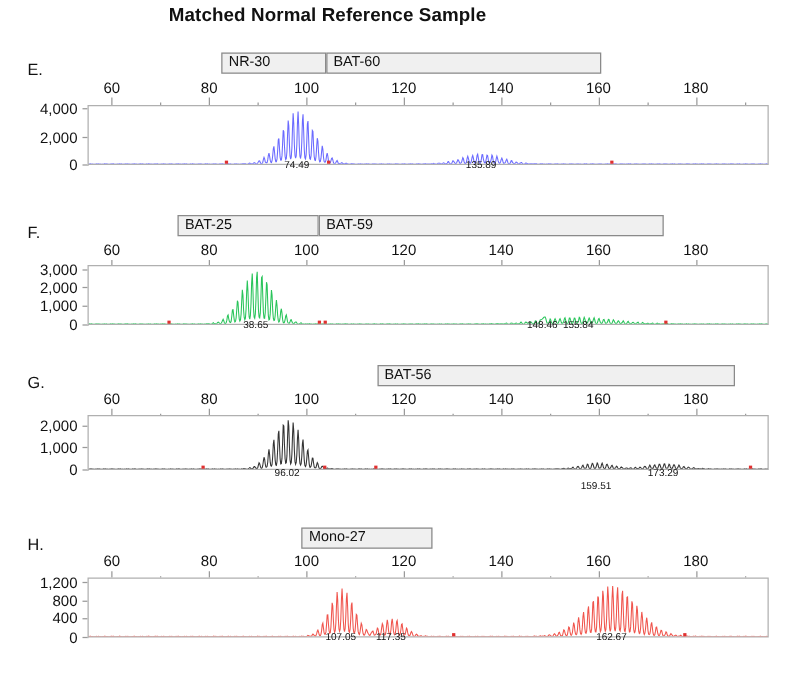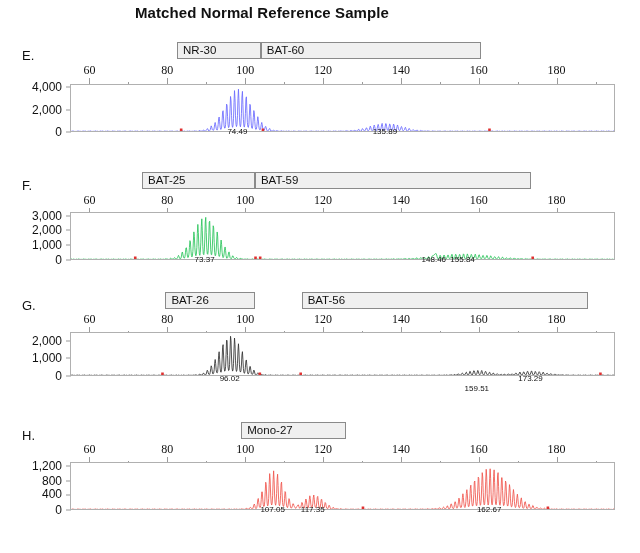--- a/index.html
+++ b/index.html
@@ -34,21 +34,20 @@
     white-space:nowrap;
     overflow:hidden;
   }
   
   .axis{position:absolute;height:20px;left:0;width:640px;}
   .axis-label{
     position:absolute;top:0;
     font-size:12px;
     transform:translateX(-50%);
     white-space:nowrap;
-    font-family:Liberation Serif, serif;
   }
   .tick{
     position:absolute;
     width:1px;background:#9a9a9a;
   }
   .tick.major{height:9px;}
   .tick.minor{height:5px;}
   
   .plot{
     position:absolute;
@@ -172,28 +171,27 @@
       <div class="plot" style="left: 70px; top: 212px; width: 545px; height: 48px;">
         <svg width="545" height="48">
           <path d="M 0 46.5 L 0.00 46.35 L 0.50 46.03 L 0.99 46.08 L 1.49 46.49 L 1.98 46.08 L 2.48 46.07 L 2.97 46.38 L 3.47 46.37 L 3.96 46.41 L 4.46 46.47 L 4.95 46.45 L 5.45 46.20 L 5.95 46.13 L 6.44 46.44 L 6.94 46.11 L 7.43 45.97 L 7.93 46.27 L 8.42 46.31 L 8.92 46.18 L 9.41 46.35 L 9.91 46.49 L 10.40 46.42 L 10.90 46.29 L 11.40 46.41 L 11.89 46.22 L 12.39 45.99 L 12.88 46.19 L 13.38 46.33 L 13.87 46.03 L 14.37 46.17 L 14.86 46.49 L 15.36 46.37 L 15.85 46.48 L 16.35 46.45 L 16.85 46.36 L 17.34 46.12 L 17.84 46.19 L 18.33 46.40 L 18.83 46.01 L 19.32 46.03 L 19.82 46.43 L 20.31 46.23 L 20.81 46.24 L 21.30 46.44 L 21.80 46.49 L 22.30 46.35 L 22.79 46.28 L 23.29 46.48 L 23.78 46.09 L 24.28 46.00 L 24.77 46.34 L 25.27 46.19 L 25.76 46.05 L 26.26 46.29 L 26.75 46.43 L 27.25 46.41 L 27.75 46.46 L 28.24 46.49 L 28.74 46.26 L 29.23 46.08 L 29.73 46.29 L 30.22 46.24 L 30.72 45.96 L 31.21 46.14 L 31.71 46.44 L 32.20 46.21 L 32.70 46.32 L 33.20 46.49 L 33.69 46.44 L 34.19 46.28 L 34.68 46.31 L 35.18 46.34 L 35.67 46.01 L 36.17 46.07 L 36.66 46.49 L 37.16 46.10 L 37.65 46.11 L 38.15 46.40 L 38.65 46.41 L 39.14 46.48 L 39.64 46.42 L 40.13 46.44 L 40.63 46.16 L 41.12 46.10 L 41.62 46.44 L 42.11 46.10 L 42.61 45.98 L 43.10 46.28 L 43.60 46.33 L 44.10 46.24 L 44.59 46.40 L 45.09 46.50 L 45.58 46.37 L 46.08 46.23 L 46.57 46.40 L 47.07 46.20 L 47.56 45.97 L 48.06 46.19 L 48.55 46.34 L 49.05 46.07 L 49.55 46.21 L 50.04 46.49 L 50.54 46.42 L 51.03 46.45 L 51.53 46.43 L 52.02 46.34 L 52.52 46.08 L 53.01 46.16 L 53.51 46.40 L 54.00 46.01 L 54.50 46.05 L 55.00 46.43 L 55.49 46.27 L 55.99 46.30 L 56.48 46.47 L 56.98 46.47 L 57.47 46.28 L 57.97 46.23 L 58.46 46.48 L 58.96 46.07 L 59.45 45.99 L 59.95 46.34 L 60.45 46.21 L 60.94 46.09 L 61.44 46.32 L 61.93 46.45 L 62.43 46.47 L 62.92 46.40 L 63.42 46.48 L 63.91 46.22 L 64.41 46.04 L 64.90 46.28 L 65.40 46.24 L 65.90 45.98 L 66.39 46.16 L 66.89 46.45 L 67.38 46.26 L 67.88 46.38 L 68.37 46.50 L 68.87 46.40 L 69.36 46.21 L 69.86 46.29 L 70.35 46.33 L 70.85 45.99 L 71.35 46.07 L 71.84 46.50 L 72.34 46.13 L 72.83 46.16 L 73.33 46.42 L 73.82 46.44 L 74.32 46.46 L 74.81 46.38 L 75.31 46.43 L 75.80 46.11 L 76.30 46.07 L 76.80 46.43 L 77.29 46.11 L 77.79 46.00 L 78.28 46.30 L 78.78 46.36 L 79.27 46.30 L 79.77 46.45 L 80.26 46.49 L 80.76 46.31 L 81.25 46.18 L 81.75 46.38 L 82.25 46.18 L 82.74 45.95 L 83.24 46.19 L 83.73 46.34 L 84.23 46.10 L 84.72 46.24 L 85.22 46.49 L 85.71 46.48 L 86.21 46.39 L 86.70 46.40 L 87.20 46.29 L 87.70 46.01 L 88.19 46.11 L 88.69 46.38 L 89.18 46.02 L 89.68 46.07 L 90.17 46.42 L 90.67 46.29 L 91.16 46.30 L 91.66 46.39 L 92.15 46.34 L 92.65 46.16 L 93.15 46.16 L 93.64 46.46 L 94.14 46.03 L 94.63 45.91 L 95.13 46.16 L 95.62 45.93 L 96.12 45.86 L 96.61 46.20 L 97.11 46.40 L 97.60 46.41 L 98.10 46.26 L 98.60 46.25 L 99.09 45.65 L 99.59 45.23 L 100.08 45.61 L 100.58 45.90 L 101.07 45.83 L 101.57 46.06 L 102.06 46.23 L 102.56 45.71 L 103.05 45.08 L 103.55 44.66 L 104.05 44.96 L 104.54 45.47 L 105.04 45.92 L 105.53 46.02 L 106.03 45.41 L 106.52 44.57 L 107.02 43.39 L 107.51 42.37 L 108.01 43.54 L 108.50 45.19 L 109.00 45.84 L 109.50 45.75 L 109.99 45.07 L 110.49 43.10 L 110.98 39.74 L 111.48 38.99 L 111.97 41.88 L 112.47 44.08 L 112.96 44.91 L 113.46 45.10 L 113.95 43.81 L 114.45 39.80 L 114.95 34.97 L 115.44 34.80 L 115.94 39.33 L 116.43 43.10 L 116.93 44.59 L 117.42 44.05 L 117.92 41.20 L 118.41 34.58 L 118.91 27.65 L 119.40 28.86 L 119.90 36.82 L 120.40 42.40 L 120.89 43.90 L 121.39 42.93 L 121.88 38.46 L 122.38 27.90 L 122.87 18.89 L 123.37 23.29 L 123.86 34.77 L 124.36 41.01 L 124.85 42.73 L 125.35 41.48 L 125.85 34.44 L 126.34 20.41 L 126.84 11.41 L 127.33 19.48 L 127.83 33.33 L 128.32 40.50 L 128.82 42.33 L 129.31 39.44 L 129.81 29.86 L 130.30 13.44 L 130.80 5.82 L 131.30 17.80 L 131.79 33.64 L 132.29 40.68 L 132.78 41.67 L 133.28 38.24 L 133.77 26.84 L 134.27 8.99 L 134.76 4.37 L 135.26 19.51 L 135.75 34.83 L 136.25 40.58 L 136.75 41.32 L 137.24 37.54 L 137.74 24.95 L 138.23 9.03 L 138.73 8.24 L 139.22 23.78 L 139.72 36.84 L 140.21 41.56 L 140.71 41.69 L 141.20 37.00 L 141.70 25.12 L 142.20 12.77 L 142.69 14.88 L 143.19 29.25 L 143.68 39.65 L 144.18 42.82 L 144.67 42.31 L 145.17 38.10 L 145.66 28.06 L 146.16 18.97 L 146.65 23.11 L 147.15 34.92 L 147.65 41.59 L 148.14 43.45 L 148.64 43.17 L 149.13 39.65 L 149.63 32.06 L 150.12 27.04 L 150.62 31.51 L 151.11 39.23 L 151.61 43.32 L 152.10 44.66 L 152.60 43.88 L 153.10 40.93 L 153.59 36.15 L 154.09 33.97 L 154.58 37.48 L 155.08 42.54 L 155.57 44.96 L 156.07 45.38 L 156.56 44.75 L 157.06 42.99 L 157.55 39.98 L 158.05 38.90 L 158.55 41.57 L 159.04 44.54 L 159.54 45.29 L 160.03 45.56 L 160.53 45.54 L 161.02 44.38 L 161.52 42.98 L 162.01 42.82 L 162.51 44.27 L 163.00 45.29 L 163.50 45.76 L 164.00 46.19 L 164.49 45.56 L 164.99 44.91 L 165.48 44.60 L 165.98 44.65 L 166.47 45.37 L 166.97 46.10 L 167.46 46.34 L 167.96 46.20 L 168.45 45.99 L 168.95 45.93 L 169.45 45.36 L 169.94 45.31 L 170.44 45.93 L 170.93 46.15 L 171.43 46.01 L 171.92 46.19 L 172.42 46.36 L 172.91 46.21 L 173.41 46.13 L 173.90 46.21 L 174.40 46.18 L 174.90 46.02 L 175.39 46.19 L 175.89 46.30 L 176.38 45.94 L 176.88 46.01 L 177.37 46.38 L 177.87 46.18 L 178.36 46.29 L 178.86 46.47 L 179.35 46.44 L 179.85 46.25 L 180.35 46.24 L 180.84 46.38 L 181.34 45.99 L 181.83 46.00 L 182.33 46.41 L 182.82 46.16 L 183.32 46.11 L 183.81 46.36 L 184.31 46.43 L 184.80 46.49 L 185.30 46.38 L 185.80 46.48 L 186.29 46.17 L 186.79 46.05 L 187.28 46.35 L 187.78 46.17 L 188.27 45.98 L 188.77 46.22 L 189.26 46.39 L 189.76 46.26 L 190.25 46.40 L 190.75 46.50 L 191.25 46.37 L 191.74 46.20 L 192.24 46.33 L 192.73 46.26 L 193.23 45.97 L 193.72 46.12 L 194.22 46.42 L 194.71 46.11 L 195.21 46.19 L 195.70 46.46 L 196.20 46.45 L 196.70 46.43 L 197.19 46.39 L 197.69 46.38 L 198.18 46.08 L 198.68 46.10 L 199.17 46.49 L 199.67 46.06 L 200.16 46.03 L 200.66 46.36 L 201.15 46.32 L 201.65 46.32 L 202.15 46.47 L 202.64 46.48 L 203.14 46.28 L 203.63 46.19 L 204.13 46.45 L 204.62 46.12 L 205.12 45.96 L 205.61 46.26 L 206.11 46.29 L 206.60 46.11 L 207.10 46.29 L 207.60 46.48 L 208.09 46.49 L 208.59 46.37 L 209.08 46.43 L 209.58 46.26 L 210.07 46.02 L 210.57 46.20 L 211.06 46.32 L 211.56 46.00 L 212.05 46.12 L 212.55 46.49 L 213.05 46.30 L 213.54 46.39 L 214.04 46.49 L 214.53 46.41 L 215.03 46.20 L 215.52 46.22 L 216.02 46.40 L 216.51 46.02 L 217.01 46.02 L 217.50 46.42 L 218.00 46.19 L 218.50 46.16 L 218.99 46.39 L 219.49 46.47 L 219.98 46.44 L 220.48 46.34 L 220.97 46.48 L 221.47 46.14 L 221.96 46.02 L 222.46 46.34 L 222.95 46.18 L 223.45 46.00 L 223.95 46.25 L 224.44 46.41 L 224.94 46.33 L 225.43 46.46 L 225.93 46.49 L 226.42 46.32 L 226.92 46.15 L 227.41 46.31 L 227.91 46.25 L 228.40 45.96 L 228.90 46.12 L 229.40 46.43 L 229.89 46.15 L 230.39 46.24 L 230.88 46.47 L 231.38 46.49 L 231.87 46.36 L 232.37 46.36 L 232.86 46.36 L 233.36 46.04 L 233.85 46.08 L 234.35 46.49 L 234.85 46.08 L 235.34 46.06 L 235.84 46.38 L 236.33 46.36 L 236.83 46.38 L 237.32 46.48 L 237.82 46.46 L 238.31 46.22 L 238.81 46.14 L 239.30 46.44 L 239.80 46.11 L 240.30 45.96 L 240.79 46.27 L 241.29 46.30 L 241.78 46.16 L 242.28 46.34 L 242.77 46.49 L 243.27 46.45 L 243.76 46.31 L 244.26 46.42 L 244.75 46.23 L 245.25 45.99 L 245.75 46.19 L 246.24 46.33 L 246.74 46.03 L 247.23 46.15 L 247.73 46.49 L 248.22 46.35 L 248.72 46.45 L 249.21 46.46 L 249.71 46.38 L 250.20 46.14 L 250.70 46.19 L 251.20 46.40 L 251.69 46.01 L 252.19 46.03 L 252.68 46.42 L 253.18 46.22 L 253.67 46.21 L 254.17 46.42 L 254.66 46.50 L 255.16 46.37 L 255.65 46.29 L 256.15 46.48 L 256.65 46.11 L 257.14 46.00 L 257.64 46.34 L 258.13 46.19 L 258.63 46.03 L 259.12 46.27 L 259.62 46.43 L 260.11 46.39 L 260.61 46.48 L 261.10 46.49 L 261.60 46.28 L 262.10 46.10 L 262.59 46.29 L 263.09 46.25 L 263.58 45.96 L 264.08 46.13 L 264.57 46.44 L 265.07 46.20 L 265.56 46.30 L 266.06 46.48 L 266.55 46.46 L 267.05 46.30 L 267.55 46.32 L 268.04 46.35 L 268.54 46.01 L 269.03 46.07 L 269.53 46.50 L 270.02 46.10 L 270.52 46.09 L 271.01 46.39 L 271.51 46.39 L 272.00 46.45 L 272.50 46.44 L 273.00 46.45 L 273.49 46.17 L 273.99 46.11 L 274.48 46.43 L 274.98 46.11 L 275.47 45.97 L 275.97 46.27 L 276.46 46.33 L 276.96 46.22 L 277.45 46.38 L 277.95 46.50 L 278.45 46.39 L 278.94 46.25 L 279.44 46.40 L 279.93 46.21 L 280.43 45.97 L 280.92 46.18 L 281.42 46.34 L 281.91 46.06 L 282.41 46.19 L 282.90 46.49 L 283.40 46.40 L 283.90 46.48 L 284.39 46.43 L 284.89 46.35 L 285.38 46.09 L 285.88 46.17 L 286.37 46.40 L 286.87 46.01 L 287.36 46.03 L 287.86 46.42 L 288.35 46.26 L 288.85 46.27 L 289.35 46.46 L 289.84 46.48 L 290.34 46.30 L 290.83 46.24 L 291.33 46.47 L 291.82 46.08 L 292.32 45.98 L 292.81 46.33 L 293.31 46.21 L 293.80 46.07 L 294.30 46.30 L 294.80 46.44 L 295.29 46.44 L 295.79 46.41 L 296.28 46.47 L 296.78 46.23 L 297.27 46.06 L 297.77 46.27 L 298.26 46.24 L 298.76 45.95 L 299.25 46.13 L 299.75 46.43 L 300.25 46.24 L 300.74 46.35 L 301.24 46.49 L 301.73 46.41 L 302.23 46.22 L 302.72 46.26 L 303.22 46.30 L 303.71 45.97 L 304.21 46.05 L 304.70 46.49 L 305.20 46.12 L 305.70 46.13 L 306.19 46.38 L 306.69 46.38 L 307.18 46.43 L 307.68 46.36 L 308.17 46.42 L 308.67 46.12 L 309.16 46.06 L 309.66 46.41 L 310.15 46.06 L 310.65 45.91 L 311.15 46.21 L 311.64 46.31 L 312.14 46.26 L 312.63 46.42 L 313.13 46.48 L 313.62 46.30 L 314.12 46.12 L 314.61 46.27 L 315.11 46.09 L 315.60 45.90 L 316.10 46.16 L 316.60 46.33 L 317.09 46.07 L 317.59 46.18 L 318.08 46.37 L 318.58 46.28 L 319.07 46.27 L 319.57 46.34 L 320.06 46.29 L 320.56 46.03 L 321.05 46.11 L 321.55 46.32 L 322.05 45.83 L 322.54 45.81 L 323.04 46.24 L 323.53 46.21 L 324.03 46.30 L 324.52 46.46 L 325.02 46.40 L 325.51 46.10 L 326.01 45.92 L 326.50 46.14 L 327.00 45.83 L 327.50 45.88 L 327.99 46.28 L 328.49 46.18 L 328.98 46.03 L 329.48 46.11 L 329.97 46.05 L 330.47 46.02 L 330.96 46.07 L 331.46 46.34 L 331.95 46.13 L 332.45 45.95 L 332.95 46.13 L 333.44 45.91 L 333.94 45.40 L 334.43 45.58 L 334.93 46.11 L 335.42 46.15 L 335.92 46.33 L 336.41 46.39 L 336.91 46.17 L 337.40 45.68 L 337.90 45.46 L 338.40 45.58 L 338.89 45.57 L 339.39 45.89 L 339.88 46.39 L 340.38 46.02 L 340.87 45.88 L 341.37 45.72 L 341.86 45.41 L 342.36 45.50 L 342.85 45.88 L 343.35 46.23 L 343.85 45.96 L 344.34 45.86 L 344.84 45.98 L 345.33 45.14 L 345.83 44.65 L 346.32 45.23 L 346.82 45.85 L 347.31 46.11 L 347.81 46.32 L 348.30 46.23 L 348.80 45.65 L 349.30 44.82 L 349.79 44.68 L 350.29 44.95 L 350.78 45.38 L 351.28 45.93 L 351.77 46.15 L 352.27 45.79 L 352.76 45.40 L 353.26 44.75 L 353.75 44.45 L 354.25 44.97 L 354.75 45.77 L 355.24 46.01 L 355.74 45.76 L 356.23 45.65 L 356.73 45.22 L 357.22 43.84 L 357.72 43.71 L 358.21 44.94 L 358.71 45.70 L 359.20 46.07 L 359.70 46.13 L 360.20 45.72 L 360.69 44.41 L 361.19 42.96 L 361.68 42.74 L 362.18 42.57 L 362.67 42.32 L 363.17 41.96 L 363.66 41.27 L 364.16 40.86 L 364.65 40.64 L 365.15 40.62 L 365.65 41.86 L 366.14 43.88 L 366.64 45.43 L 367.13 45.64 L 367.63 45.45 L 368.12 45.14 L 368.62 43.71 L 369.11 42.27 L 369.61 43.05 L 370.10 44.86 L 370.60 45.68 L 371.10 46.04 L 371.59 45.87 L 372.09 44.92 L 372.58 43.04 L 373.08 42.04 L 373.57 43.07 L 374.07 44.42 L 374.56 45.40 L 375.06 46.02 L 375.55 45.47 L 376.05 44.48 L 376.55 42.81 L 377.04 41.93 L 377.54 43.07 L 378.03 44.82 L 378.53 45.75 L 379.02 45.54 L 379.52 45.15 L 380.01 44.27 L 380.51 41.98 L 381.00 41.25 L 381.50 43.14 L 382.00 45.02 L 382.49 45.75 L 382.99 45.89 L 383.48 45.45 L 383.98 43.69 L 384.47 41.49 L 384.97 41.45 L 385.46 43.16 L 385.96 44.69 L 386.45 45.56 L 386.95 45.75 L 387.45 44.97 L 387.94 43.39 L 388.44 41.54 L 388.93 41.58 L 389.43 43.51 L 389.92 45.21 L 390.42 45.66 L 390.91 45.31 L 391.41 44.71 L 391.90 43.11 L 392.40 40.89 L 392.90 41.47 L 393.39 43.96 L 393.89 45.37 L 394.38 45.88 L 394.88 45.71 L 395.37 44.81 L 395.87 42.53 L 396.36 40.90 L 396.86 42.15 L 397.35 43.89 L 397.85 45.10 L 398.35 45.78 L 398.84 45.51 L 399.34 44.45 L 399.83 42.59 L 400.33 41.38 L 400.82 42.44 L 401.32 44.41 L 401.81 45.67 L 402.31 45.61 L 402.80 45.15 L 403.30 44.31 L 403.80 42.32 L 404.29 41.19 L 404.79 42.81 L 405.28 44.94 L 405.78 45.74 L 406.27 45.93 L 406.77 45.59 L 407.26 44.24 L 407.76 42.14 L 408.25 41.74 L 408.75 43.41 L 409.25 44.73 L 409.74 45.51 L 410.24 45.99 L 410.73 45.35 L 411.23 44.16 L 411.72 42.66 L 412.22 42.46 L 412.71 43.87 L 413.21 45.27 L 413.70 45.92 L 414.20 45.56 L 414.70 45.10 L 415.19 44.25 L 415.69 42.57 L 416.18 42.64 L 416.68 44.41 L 417.17 45.64 L 417.67 46.05 L 418.16 45.96 L 418.66 45.56 L 419.15 44.06 L 419.65 42.79 L 420.15 43.45 L 420.64 44.66 L 421.14 45.36 L 421.63 45.86 L 422.13 45.97 L 422.62 45.33 L 423.12 44.36 L 423.61 43.61 L 424.11 44.03 L 424.60 45.07 L 425.10 45.86 L 425.60 45.98 L 426.09 45.58 L 426.59 45.22 L 427.08 44.54 L 427.58 43.62 L 428.07 44.31 L 428.57 45.59 L 429.06 46.07 L 429.56 46.21 L 430.05 46.04 L 430.55 45.54 L 431.05 44.40 L 431.54 44.05 L 432.04 45.07 L 432.53 45.44 L 433.03 45.74 L 433.52 46.15 L 434.02 45.98 L 434.51 45.50 L 435.01 44.98 L 435.50 44.83 L 436.00 45.24 L 436.50 45.76 L 436.99 46.24 L 437.49 45.96 L 437.98 45.66 L 438.48 45.54 L 438.97 45.03 L 439.47 44.81 L 439.96 45.51 L 440.46 46.17 L 440.95 46.32 L 441.45 46.25 L 441.95 46.17 L 442.44 45.64 L 442.94 45.01 L 443.43 45.23 L 443.93 45.79 L 444.42 45.78 L 444.92 46.00 L 445.41 46.37 L 445.91 46.05 L 446.40 45.82 L 446.90 45.68 L 447.40 45.71 L 447.89 45.85 L 448.39 46.09 L 448.88 46.33 L 449.38 45.92 L 449.87 45.81 L 450.37 45.96 L 450.86 45.55 L 451.36 45.63 L 451.85 46.13 L 452.35 46.36 L 452.85 46.40 L 453.34 46.28 L 453.84 46.31 L 454.33 45.79 L 454.83 45.56 L 455.32 45.99 L 455.82 46.02 L 456.31 45.93 L 456.81 46.19 L 457.30 46.35 L 457.80 46.16 L 458.30 46.15 L 458.79 46.15 L 459.29 46.10 L 459.78 46.06 L 460.28 46.27 L 460.77 46.23 L 461.27 45.91 L 461.76 46.00 L 462.26 46.21 L 462.75 45.90 L 463.25 46.07 L 463.75 46.40 L 464.24 46.45 L 464.74 46.36 L 465.23 46.32 L 465.73 46.28 L 466.22 45.89 L 466.72 45.92 L 467.21 46.40 L 467.71 46.04 L 468.20 46.02 L 468.70 46.35 L 469.20 46.32 L 469.69 46.29 L 470.19 46.38 L 470.68 46.36 L 471.18 46.18 L 471.67 46.13 L 472.17 46.43 L 472.66 46.11 L 473.16 45.94 L 473.65 46.20 L 474.15 46.22 L 474.65 46.07 L 475.14 46.28 L 475.64 46.48 L 476.13 46.46 L 476.63 46.32 L 477.12 46.40 L 477.62 46.20 L 478.11 45.95 L 478.61 46.14 L 479.10 46.31 L 479.60 46.01 L 480.10 46.13 L 480.59 46.48 L 481.09 46.32 L 481.58 46.40 L 482.08 46.44 L 482.57 46.37 L 483.07 46.15 L 483.56 46.19 L 484.06 46.41 L 484.55 46.01 L 485.05 46.01 L 485.55 46.39 L 486.04 46.19 L 486.54 46.18 L 487.03 46.40 L 487.53 46.48 L 488.02 46.39 L 488.52 46.31 L 489.01 46.48 L 489.51 46.11 L 490.00 45.99 L 490.50 46.32 L 491.00 46.19 L 491.49 46.02 L 491.99 46.26 L 492.48 46.43 L 492.98 46.36 L 493.47 46.49 L 493.97 46.48 L 494.46 46.29 L 494.96 46.11 L 495.45 46.29 L 495.95 46.25 L 496.45 45.96 L 496.94 46.12 L 497.44 46.43 L 497.93 46.18 L 498.43 46.27 L 498.92 46.47 L 499.42 46.48 L 499.91 46.32 L 500.41 46.33 L 500.90 46.35 L 501.40 46.02 L 501.90 46.07 L 502.39 46.50 L 502.89 46.09 L 503.38 46.08 L 503.88 46.38 L 504.37 46.38 L 504.87 46.42 L 505.36 46.45 L 505.86 46.45 L 506.35 46.19 L 506.85 46.12 L 507.35 46.43 L 507.84 46.11 L 508.34 45.97 L 508.83 46.27 L 509.33 46.32 L 509.82 46.20 L 510.32 46.36 L 510.81 46.50 L 511.31 46.41 L 511.80 46.27 L 512.30 46.40 L 512.80 46.22 L 513.29 45.98 L 513.79 46.18 L 514.28 46.34 L 514.78 46.05 L 515.27 46.17 L 515.77 46.49 L 516.26 46.39 L 516.76 46.50 L 517.25 46.44 L 517.75 46.36 L 518.25 46.11 L 518.74 46.17 L 519.24 46.41 L 519.73 46.01 L 520.23 46.03 L 520.72 46.42 L 521.22 46.25 L 521.71 46.25 L 522.21 46.44 L 522.70 46.49 L 523.20 46.33 L 523.70 46.26 L 524.19 46.49 L 524.69 46.09 L 525.18 45.99 L 525.68 46.33 L 526.17 46.21 L 526.67 46.06 L 527.16 46.29 L 527.66 46.45 L 528.15 46.43 L 528.65 46.44 L 529.15 46.48 L 529.64 46.25 L 530.14 46.07 L 530.63 46.28 L 531.13 46.25 L 531.62 45.97 L 532.12 46.14 L 532.61 46.45 L 533.11 46.23 L 533.60 46.33 L 534.10 46.49 L 534.60 46.43 L 535.09 46.26 L 535.59 46.30 L 536.08 46.35 L 536.58 46.00 L 537.07 46.06 L 537.57 46.49 L 538.06 46.12 L 538.56 46.12 L 539.05 46.40 L 539.55 46.42 L 540.05 46.50 L 540.54 46.41 L 541.04 46.44 L 541.53 46.15 L 542.03 46.08 L 542.52 46.42 L 543.02 46.11 L 543.51 45.98 L 544.01 46.28 L 544.50 46.35 L 545.00 46.25" fill="none" stroke="#29c45a" stroke-width="0.85"></path>
           <line x1="0" x2="545" y1="47" y2="47" class="baseline"></line>
           <rect x="62.932142857142864" y="43.5" width="2.6" height="3.2" fill="#e03030"></rect>
           <rect x="183.2214285714286" y="43.5" width="2.6" height="3.2" fill="#e03030"></rect>
           <rect x="187.8928571428571" y="43.5" width="2.6" height="3.2" fill="#e03030"></rect>
           <rect x="460.3928571428571" y="43.5" width="2.6" height="3.2" fill="#e03030"></rect>
         </svg>
       </div>
-      <div class="peaklabel" style="left: 204.615px; top: 255px;">73.37</div>
+      <div class="peaklabel" style="left: 204.615px; top: 255px;">38.65</div>
       <div class="peaklabel" style="left: 433.826px; top: 255px;">148.46</div>
       <div class="peaklabel" style="left: 462.556px; top: 255px;">155.84</div>
     </div>
     <div class="panel">
       <div class="panel-letter" style="top: 298px;">G.</div>
       <div class="marker-row" style="top: 292px; left: 0px; width: 640px;">
-        <div class="marker-box" style="left: 165.375px; width: 89.5357px;">BAT-26</div>
         <div class="marker-box" style="left: 301.625px; width: 286.125px;">BAT-56</div>
       </div>
       <div class="axis" style="top: 312px;">
         <div class="axis-label" style="left: 89.4643px;">60</div>
         <div class="tick major" style="left: 89.4643px; top: 15px;"></div>
         <div class="axis-label" style="left: 167.321px;">80</div>
         <div class="tick major" style="left: 167.321px; top: 15px;"></div>
         <div class="axis-label" style="left: 245.179px;">100</div>
         <div class="tick major" style="left: 245.179px; top: 15px;"></div>
         <div class="axis-label" style="left: 323.036px;">120</div>

